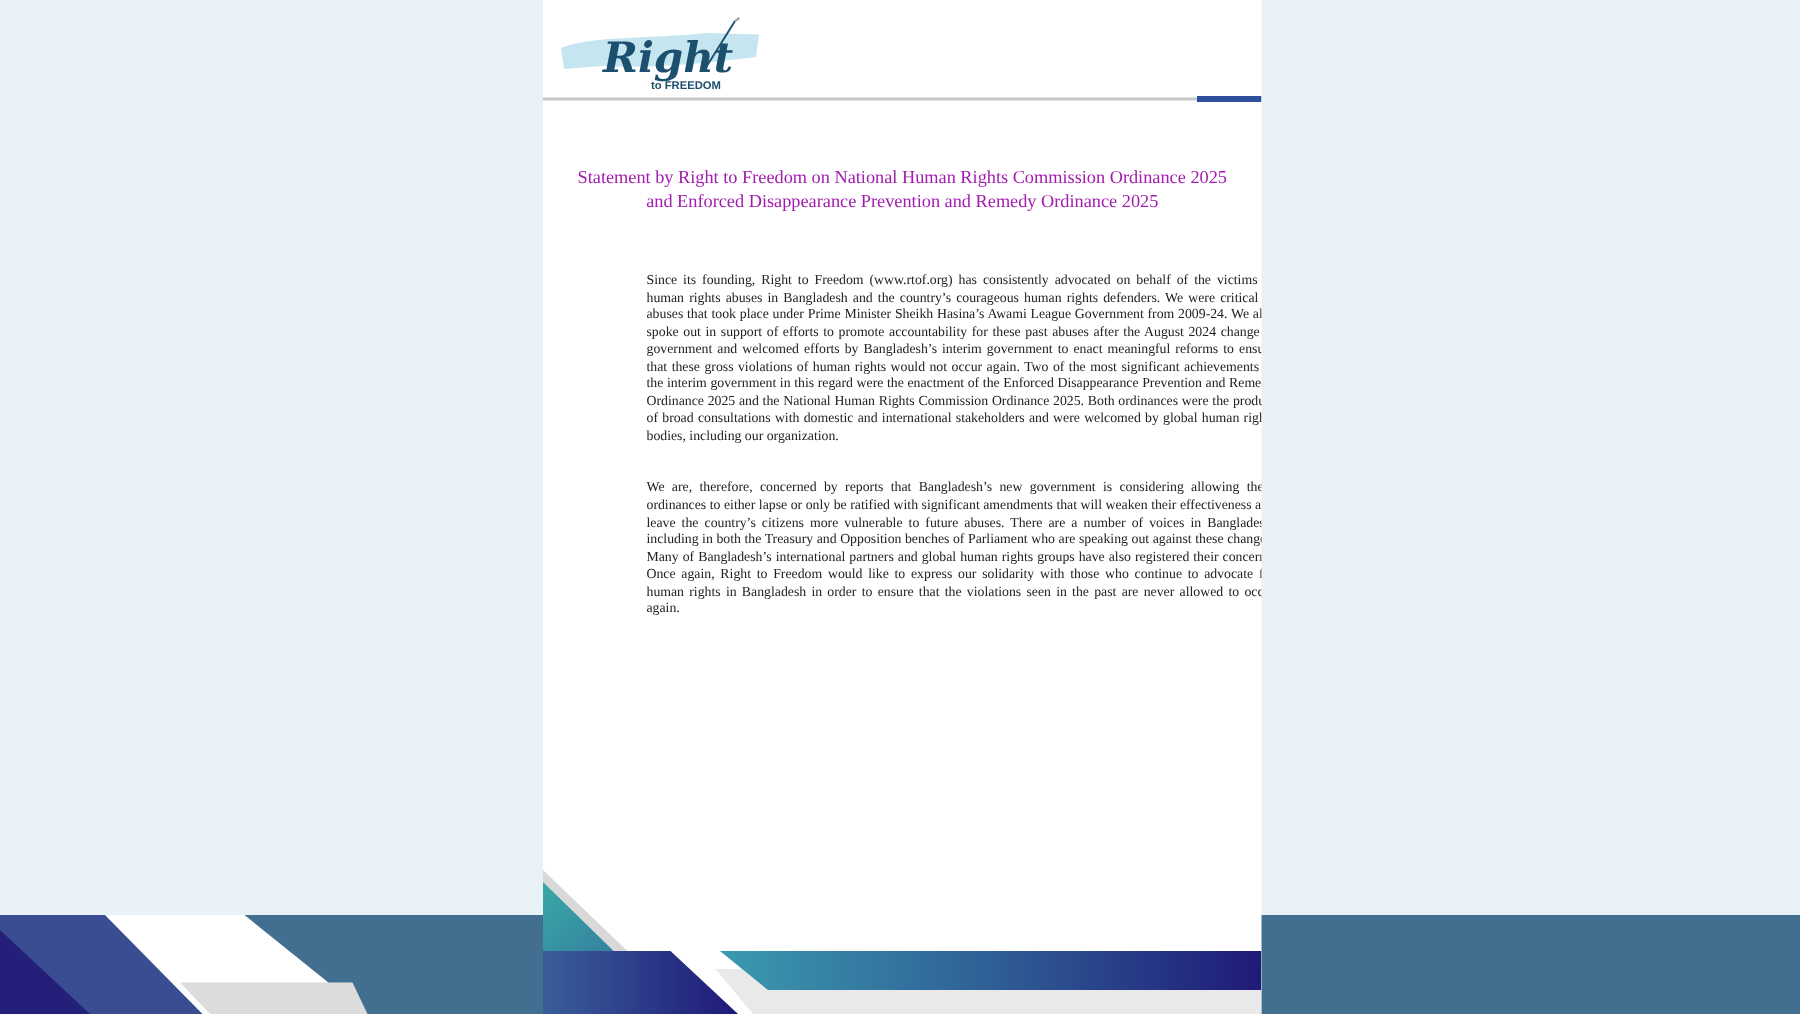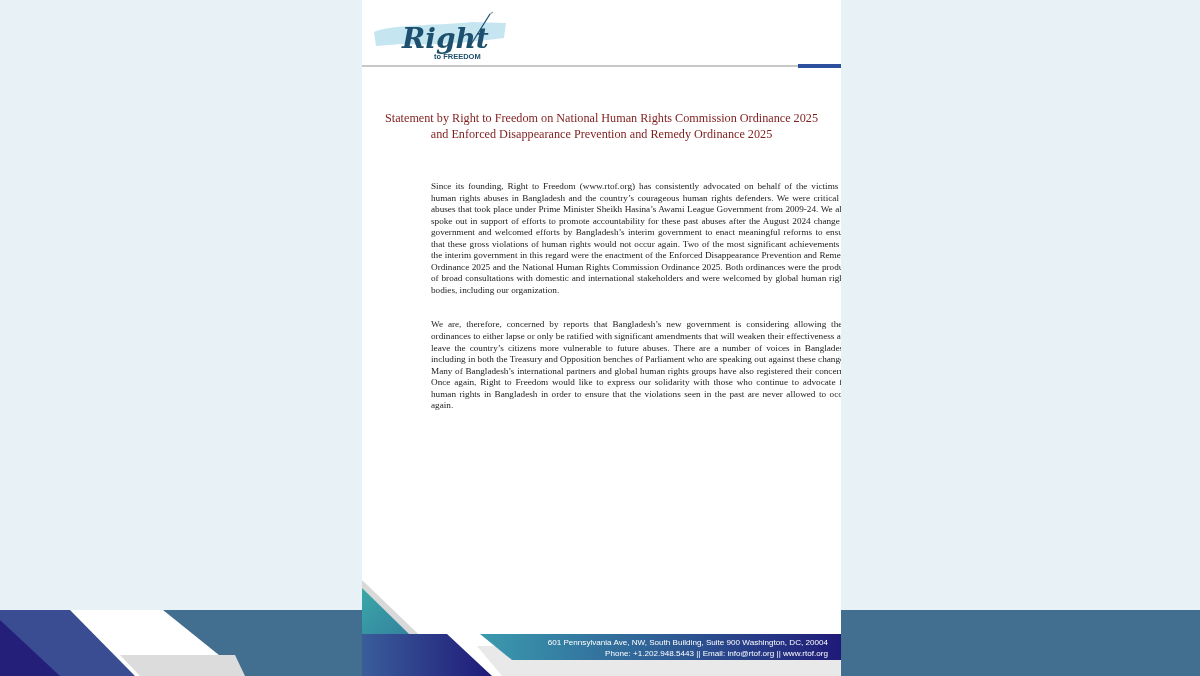--- a/index.html
+++ b/index.html
@@ -19,21 +19,21 @@
   }
   .logo { position:absolute; left:10px; top:10px; width:140px; height:54px; }
   .header-line {
     position:absolute; left:0; top:65px; width:436px; height:2px; background:#c8c8c8;
   }
   .header-accent {
     position:absolute; left:436px; top:64px; width:43px; height:4px; background:#2c4f9e;
   }
   .title {
     position:absolute; left:20px; top:110px; width:439px;
-    text-align:center; font-size:12.2px; line-height:16px; color:#7f1d1d;
+    text-align:center; font-size:12.2px; line-height:16px; color:#a21caf;
   }
   .body {
     position:absolute; left:29px; top:181px; width:419px;
     font-size:9.2px; line-height:11.55px; color:#222; text-align:justify;margin-left:40px;
   }
   .body p { margin:0 0 23px 0; }
   .footer-art { position:absolute; left:0; top:578px; width:479px; height:98px; }
   .footer-text {
     position:absolute; left:166px; top:637px; width:300px;
     font-family:"Liberation Sans", sans-serif; font-size:8.1px; line-height:11px;
@@ -89,17 +89,13 @@
         <stop offset="1" stop-color="#1f1a78"></stop>
       </linearGradient>
     </defs>
     <polygon points="0,2 0,98 100,98" fill="#d9d9d9"></polygon>
     <polygon points="0,10 0,98 90,98" fill="url(#teal)"></polygon>
     <polygon points="0,56 85,56 130,98 0,98" fill="url(#navy)"></polygon>
     <polygon points="115,68 479,68 479,98 140,98" fill="#e9e9e9"></polygon>
     <polygon points="118,56 479,56 479,82 150,82" fill="url(#strip)"></polygon>
   </svg>
 
-  <div class="footer-text">
-    <div>601 Pennsylvania Ave, NW, South Building, Suite 900 Washington, DC, 20004</div>
-    <div>Phone: +1.202.948.5443 || Email: info@rtof.org || www.rtof.org</div>
-  </div>
 </div>
 
 </body></html>

